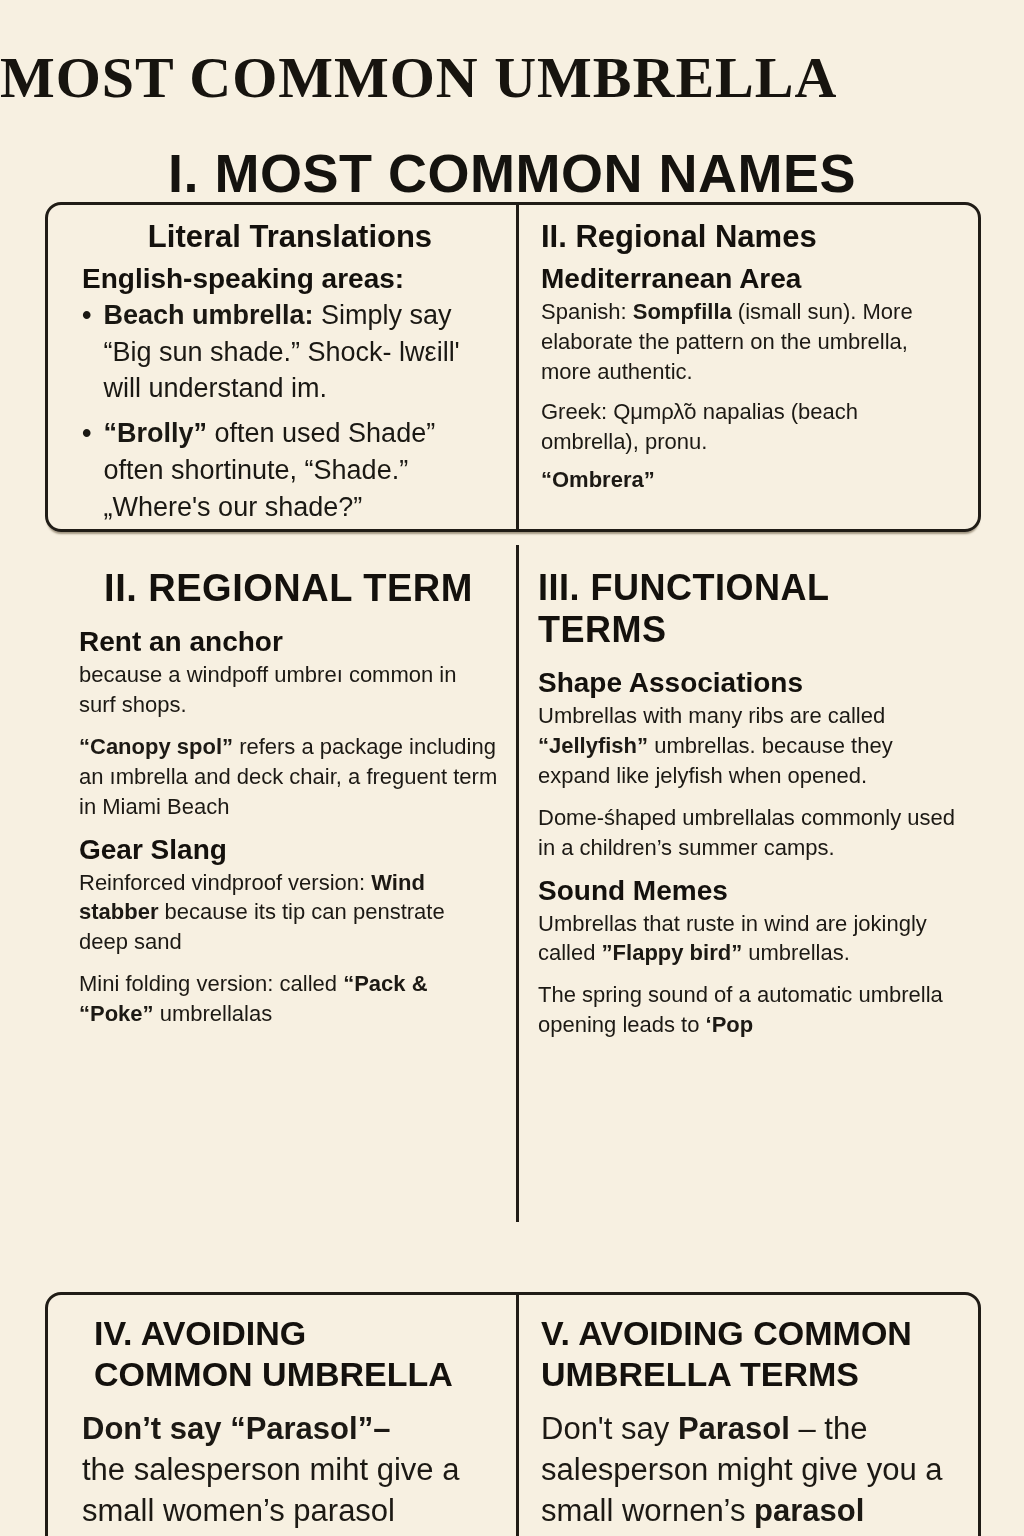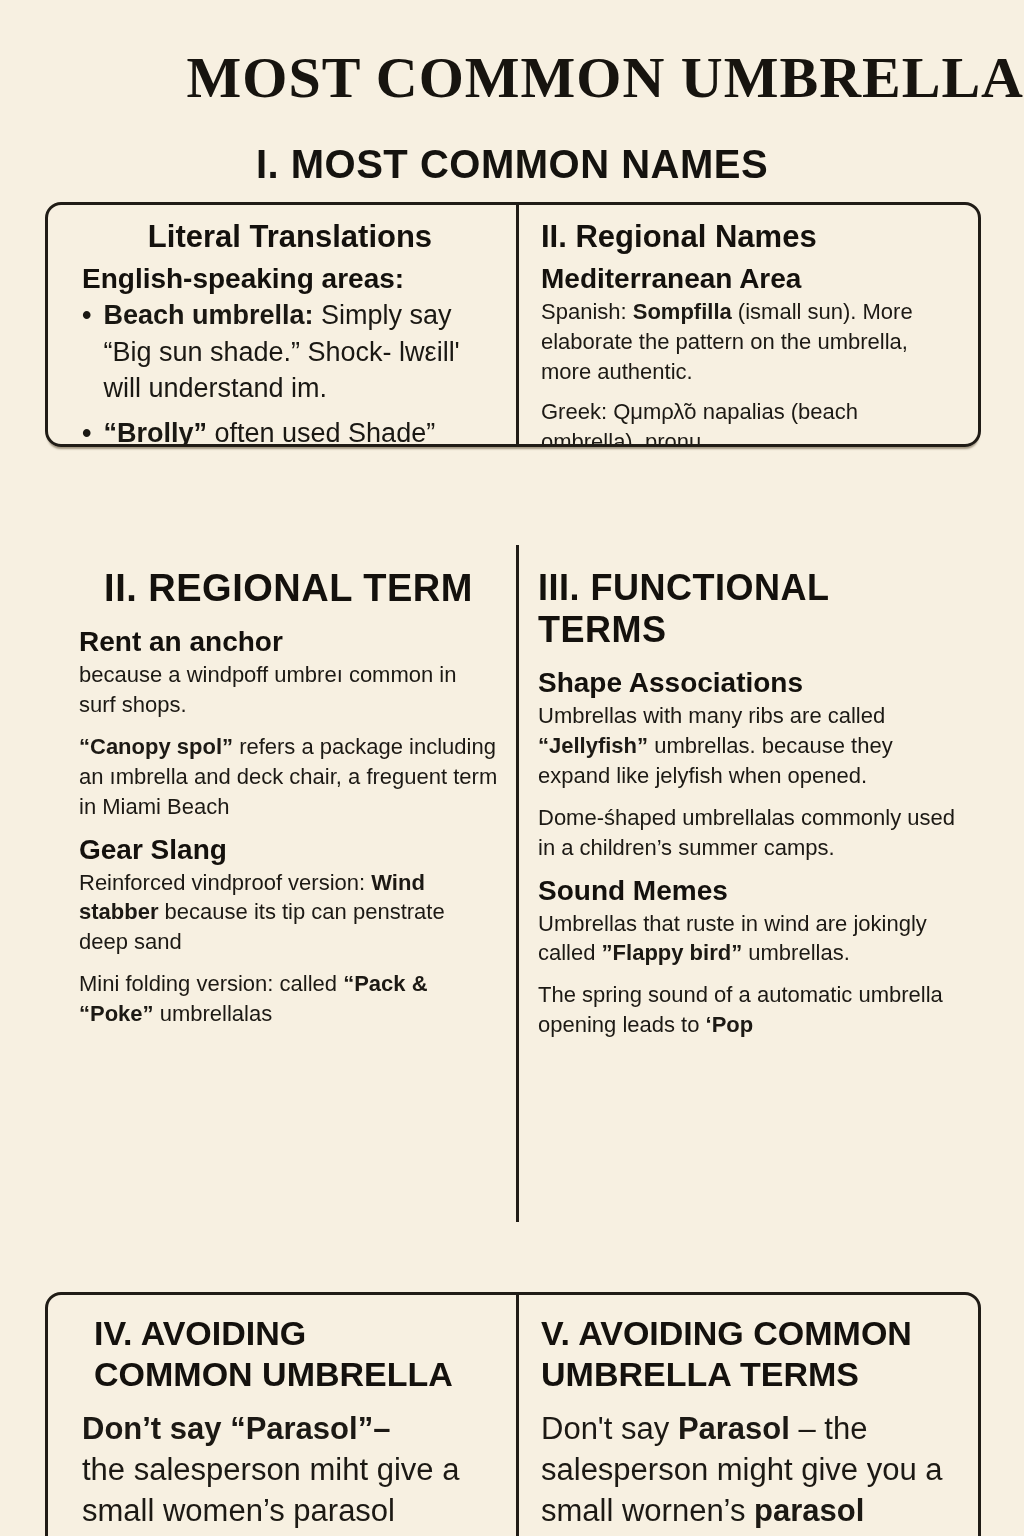--- a/index.html
+++ b/index.html
@@ -9,42 +9,42 @@
     color:#1a1813;
     font-family:"Liberation Sans","DejaVu Sans",sans-serif;
     position:relative;
     overflow:hidden;
     -webkit-font-smoothing:antialiased;
   }
   .b{font-weight:700;}
   
   .title{
     position:absolute;top:44px;left:0;width:1024px;
-    text-align:right;
+    text-align:left;
     font-family:"Liberation Serif","DejaVu Serif",serif;
     font-weight:700;font-size:58px;letter-spacing:1px;
     color:#17140f;
   }
   .subtitle{
     position:absolute;top:142px;left:0;width:1024px;
     text-align:center;
-    font-weight:700;font-size:40px;letter-spacing:0.5px;
+    font-weight:700;font-size:54px;letter-spacing:0.5px;
     color:#15130f;
   }
   
   .frame{
     position:absolute;left:45px;width:936px;
     border:3px solid #201c16;border-radius:16px;
     background:transparent;
     display:grid;grid-template-columns:471px 1fr;
     box-shadow:0 4px 2px -2px rgba(90,75,50,.55);
     box-sizing:border-box;
     overflow:hidden;
   }
-  #names-box{top:202px;height:245px;}
+  #names-box{top:202px;height:330px;}
   #avoid-box{top:1292px;height:310px;}
   .col-l{border-right:3px solid #201c16;box-sizing:border-box;padding:12px 18px 10px 34px;}
   .col-r{box-sizing:border-box;padding:12px 22px 10px 22px;}
   #mid-section{
     position:absolute;left:45px;top:545px;width:936px;height:681px;
     display:grid;grid-template-columns:471px 1fr;
   }
   #mid-divider{
     position:absolute;left:516px;top:545px;width:3px;height:677px;
     background:#201c16;

